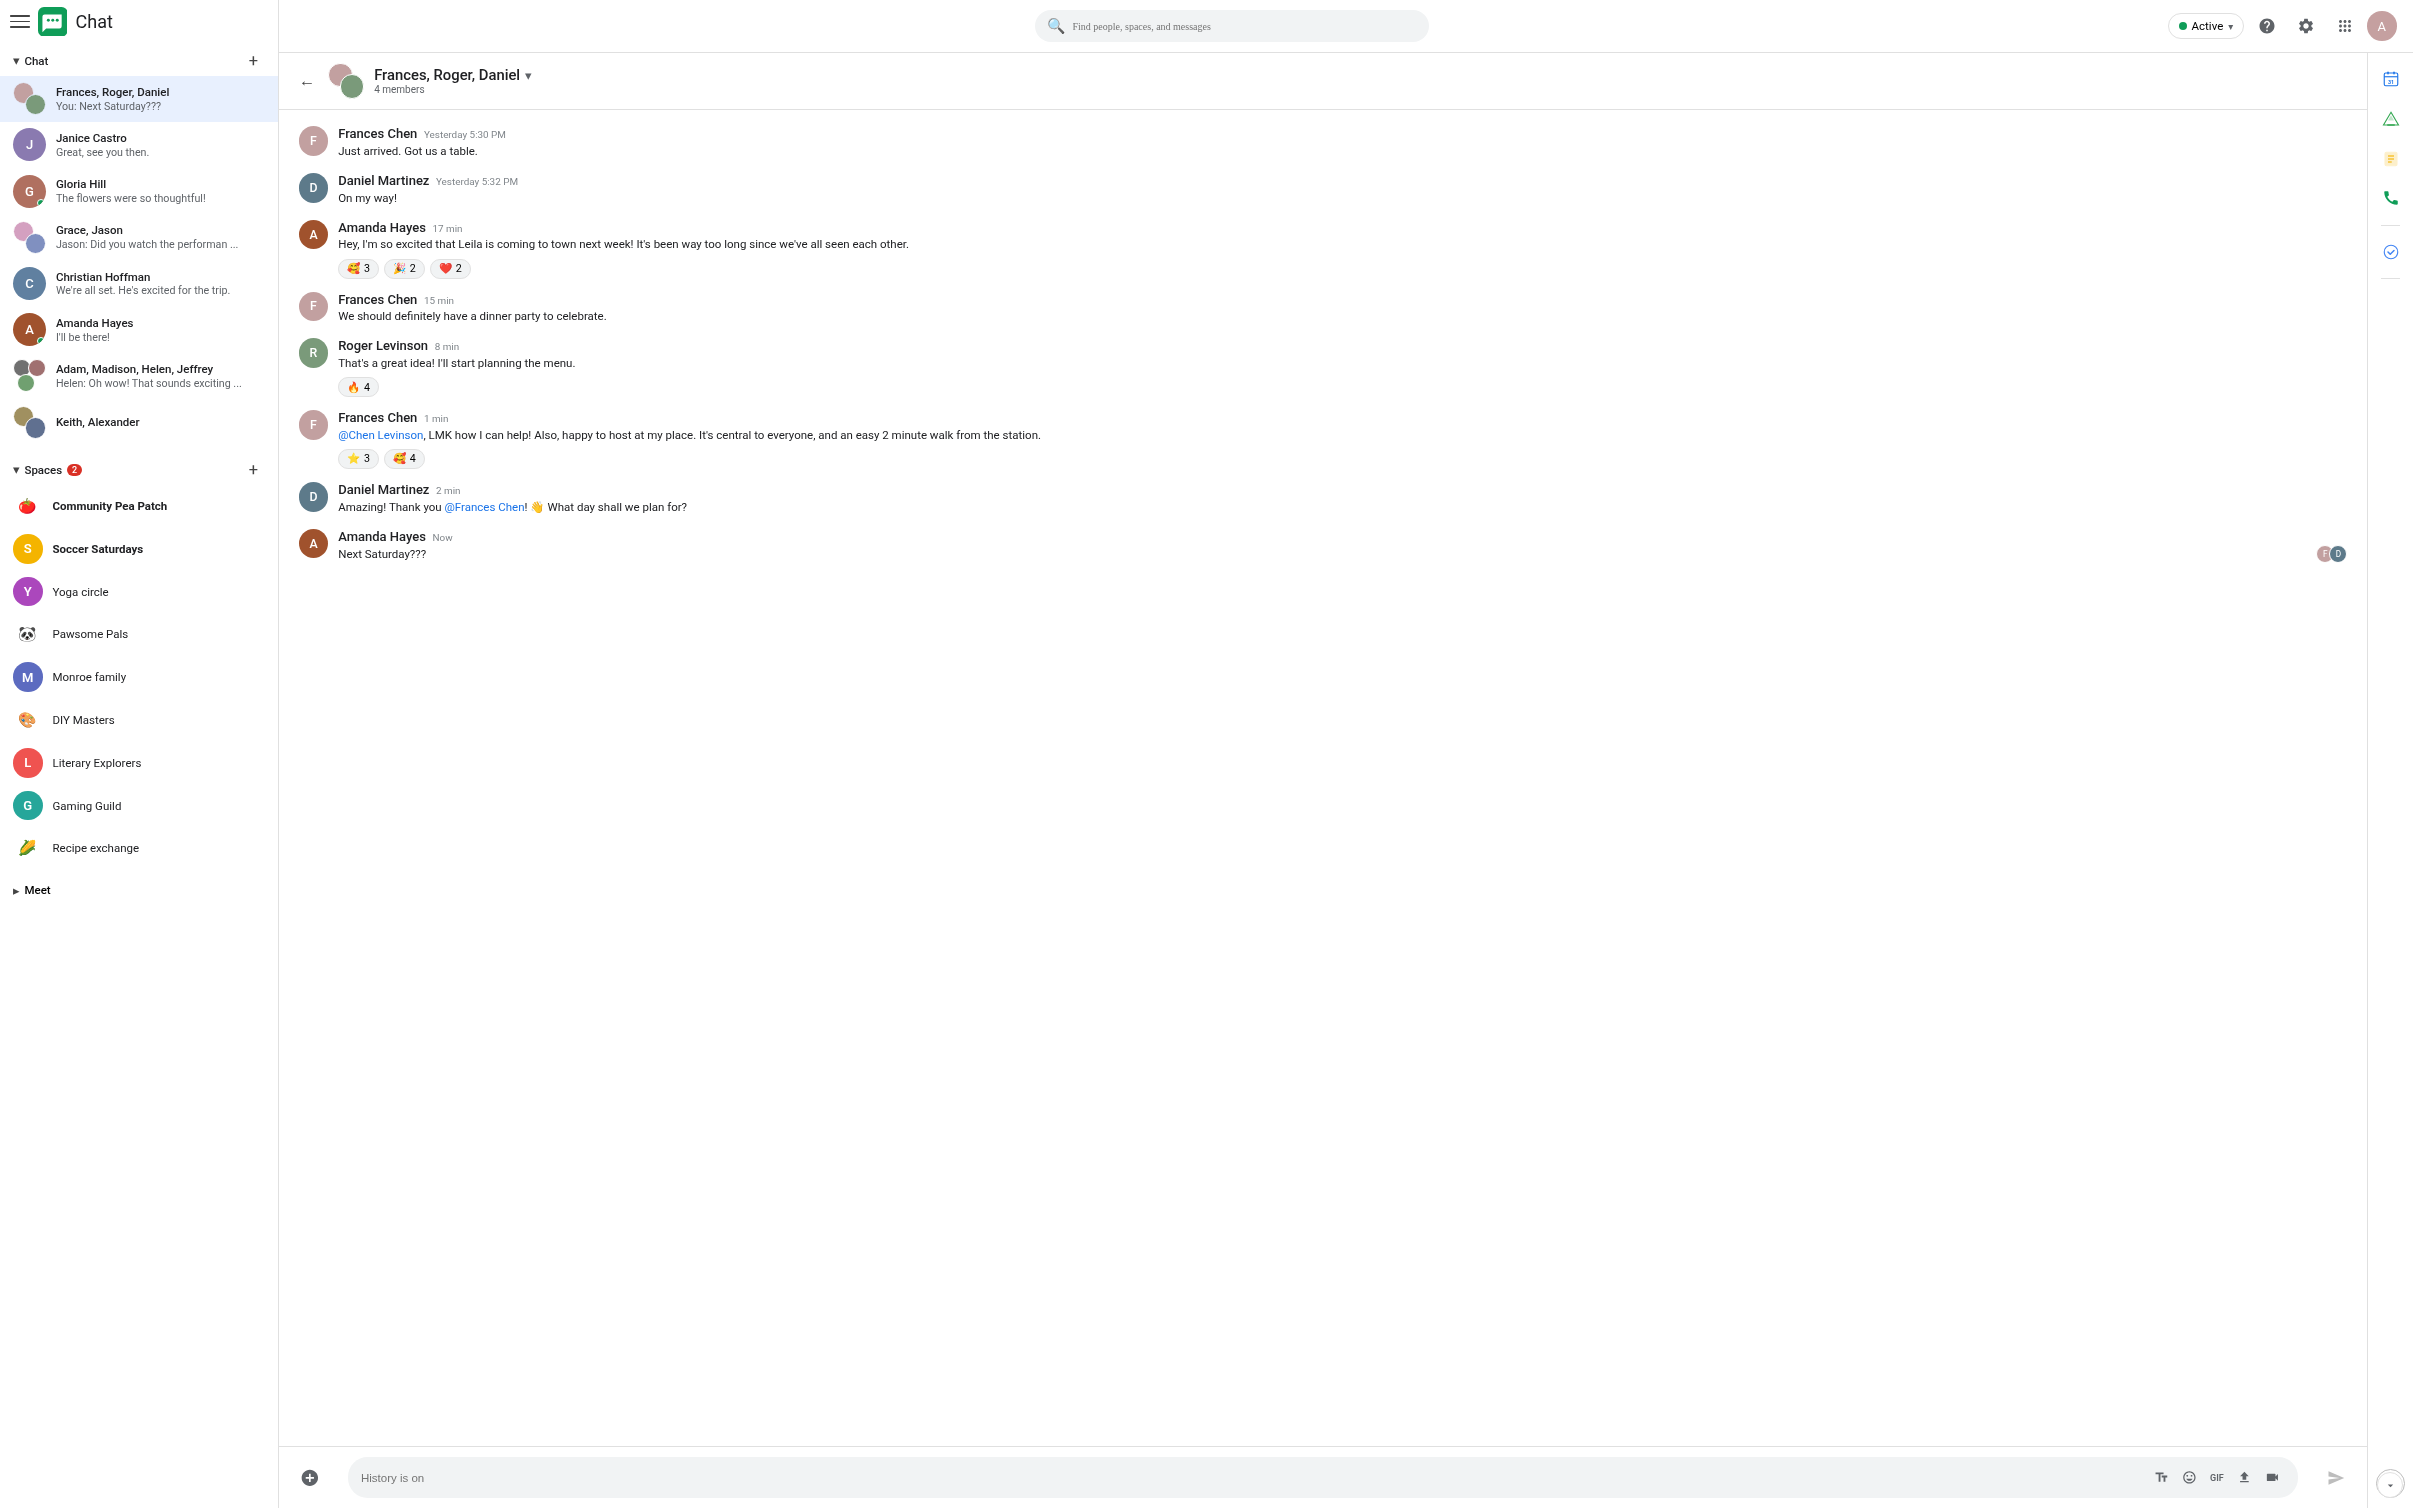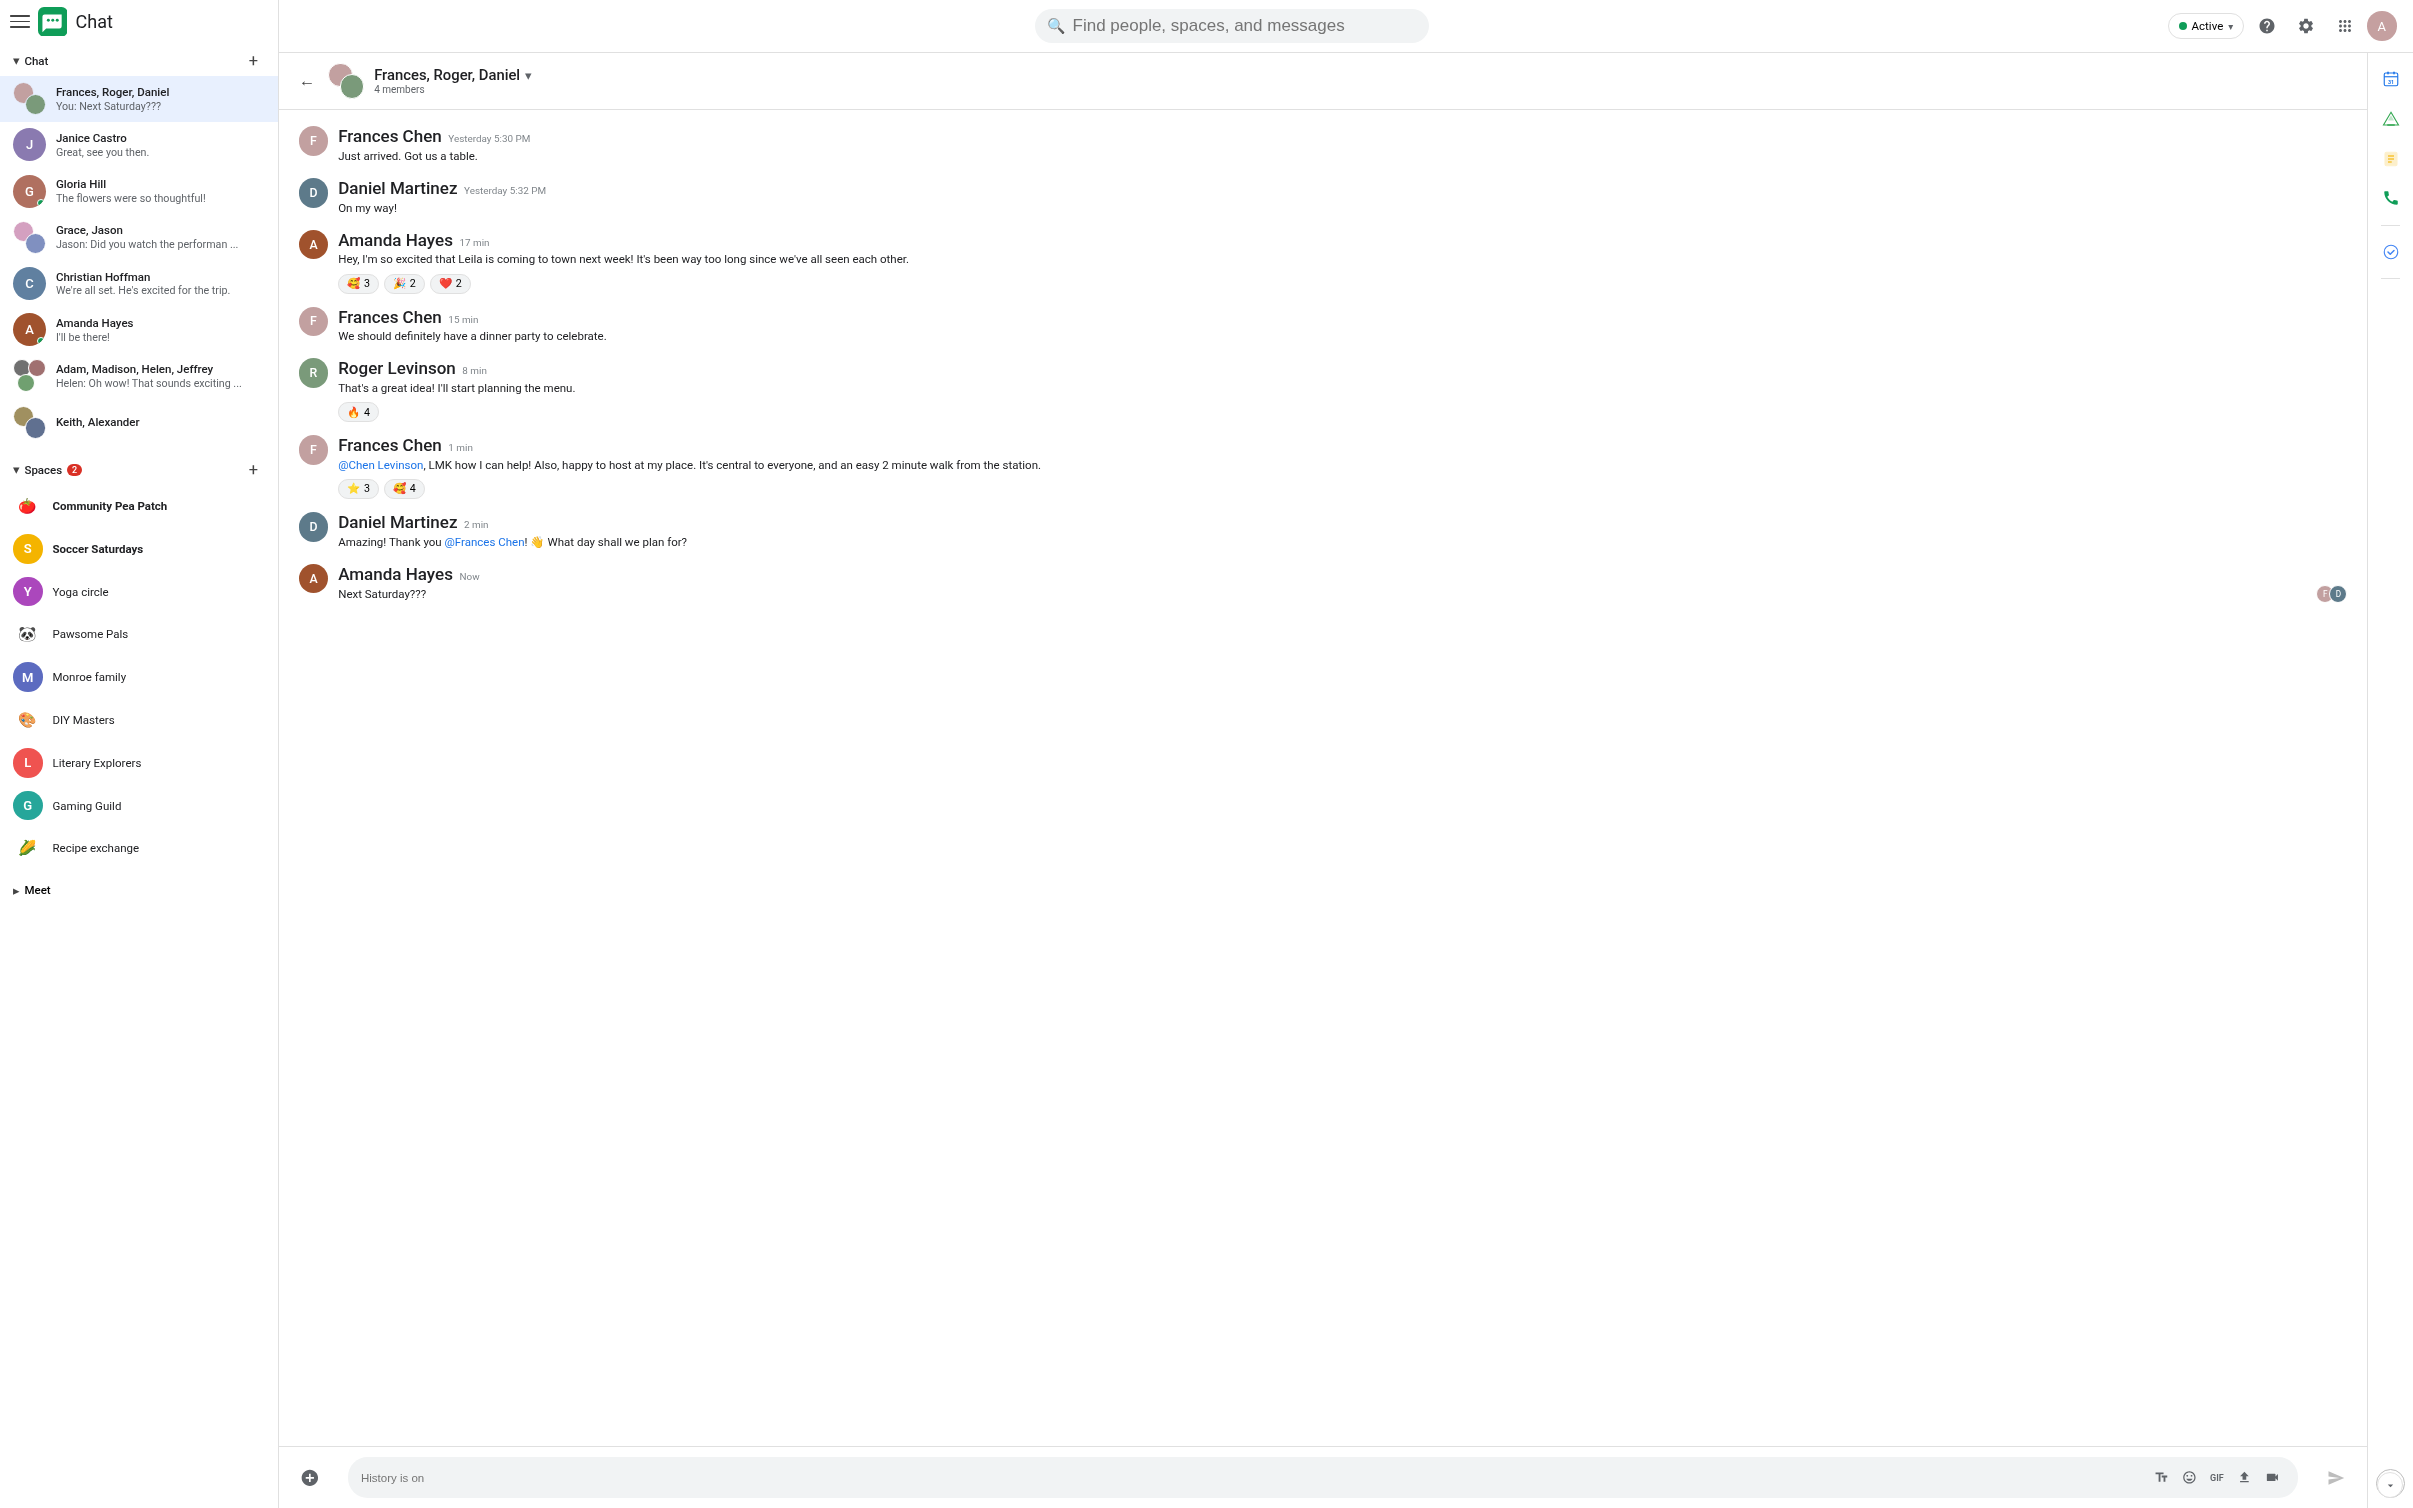--- a/index.html
+++ b/index.html
@@ -40,21 +40,21 @@
     .meet-section { padding: 6.6px 13px; cursor: pointer; }
     .meet-header { display: flex; align-items: center; gap: 4.9px; font-size: 11.5px; font-weight: 500; }
 
     
     .main { flex: 1; display: flex; flex-direction: column; min-width: 0; }
 
     
     .topbar { display: flex; align-items: center; padding: 0 16.4px; height: 53px; border-bottom: 0.8px solid #e0e0e0; }
     .topbar-search { flex: 1; display: flex; justify-content: center; }
     .search-box { display: flex; align-items: center; background: #f1f3f4; border-radius: 19.7px; padding: 6.6px 13px; gap: 6.6px; width: 394px; }
-    .search-box input { border: none; background: transparent; outline: none; font-size: 17px; color: #202124; width: 100%; }
+    .search-box input { border: none; background: transparent; outline: none; font-size: 10px; color: #202124; width: 100%; font-family: Liberation Serif, serif; }
     .topbar-actions { display: flex; align-items: center; gap: 6px; }
     .status-btn { display: flex; align-items: center; gap: 4.9px; border: 0.8px solid #e0e0e0; border-radius: 16.4px; padding: 4.9px 9.9px; cursor: pointer; font-size: 11.5px; }
     .status-dot { width: 8.2px; height: 8.2px; background: #0f9d58; border-radius: 50%; }
     .icon-btn { width: 33px; height: 33px; border-radius: 50%; display: flex; align-items: center; justify-content: center; cursor: pointer; color: #444; font-size: 16.4px; }
     .user-avatar { width: 29.6px; height: 29.6px; border-radius: 50%; background: #c5a0a0; display: flex; align-items: center; justify-content: center; font-size: 13px; cursor: pointer; overflow: hidden; }
 
     
     .chat-header { display: flex; align-items: center; padding: 9.9px 16.4px; border-bottom: 0.8px solid #e0e0e0; gap: 9.9px; }
     .back-btn { color: #444; font-size: 16.4px; cursor: pointer; padding: 3.3px; }
     .chat-header-avatar { position: relative; }
@@ -62,21 +62,21 @@
     .chat-header-name { font-size: 14.8px; font-weight: 500; color: #202124; display: flex; align-items: center; gap: 4.9px; cursor: pointer; }
     .chat-header-members { font-size: 10px; color: #5f6368; }
 
     
     .messages-area { flex: 1; overflow-y: auto; padding: 16.4px 19.7px; display: flex; flex-direction: column; gap: 13px; }
 
     .message-row { display: flex; gap: 9.9px; align-items: flex-start; }
     .msg-avatar { width: 29.6px; height: 29.6px; border-radius: 50%; flex-shrink: 0; display: flex; align-items: center; justify-content: center; font-size: 12.3px; color: #fff; font-weight: 500; overflow: hidden; }
     .msg-content { flex: 1; min-width: 0; }
     .msg-header { display: flex; align-items: baseline; gap: 6.6px; margin-bottom: 1.6px; }
-    .msg-name { font-size: 17px; font-weight: 500; color: #202124; }
+    .msg-name { font-size: 13px; font-weight: 500; color: #202124; }
     .msg-time { font-size: 9.9px; color: #80868b; }
     .msg-text { font-size: 11.5px; color: #202124; line-height: 1.5; }
     .msg-mention { color: #1a73e8; }
 
     .reactions { display: flex; gap: 4.9px; margin-top: 4.9px; flex-wrap: wrap; }
     .reaction { display: flex; align-items: center; gap: 3.3px; background: #f1f3f4; border: 0.8px solid #e0e0e0; border-radius: 9.9px; padding: 2.5px 8.2px; font-size: 10.7px; cursor: pointer; }
 
     
     .input-area { padding: 9.9px 16.4px; border-top: 0.8px solid #e0e0e0; display: flex; align-items: center; gap: 23px; }
     .input-add-btn { width: 29.6px; height: 29.6px; border-radius: 50%; display: flex; align-items: center; justify-content: center; cursor: pointer; color: #444; font-size: 18px; }

